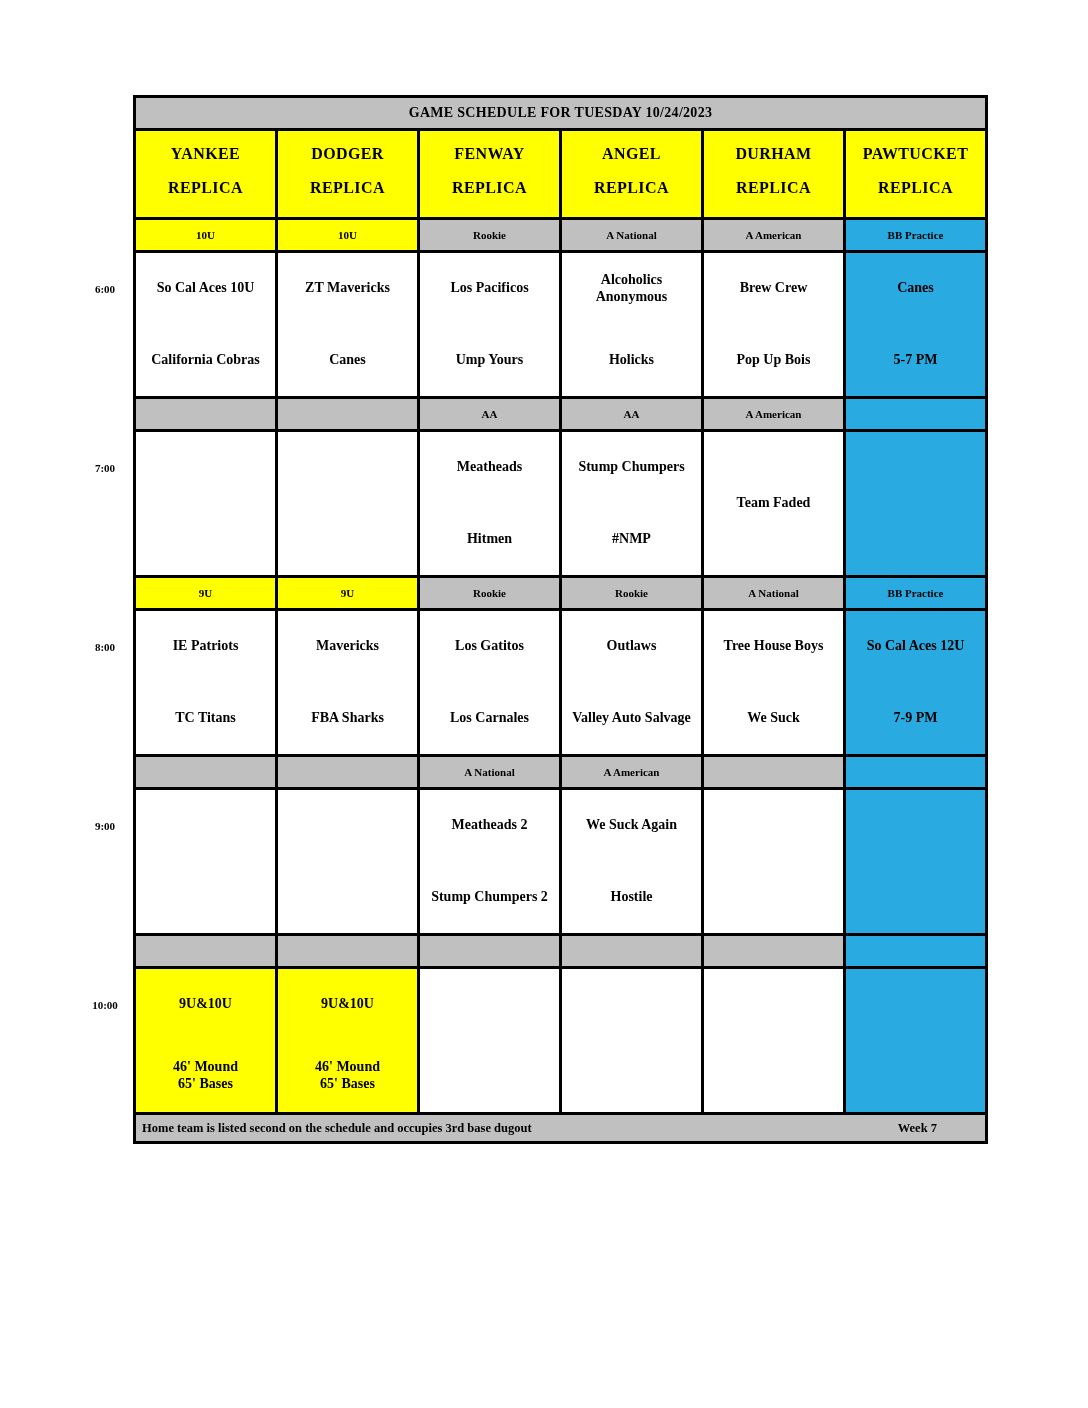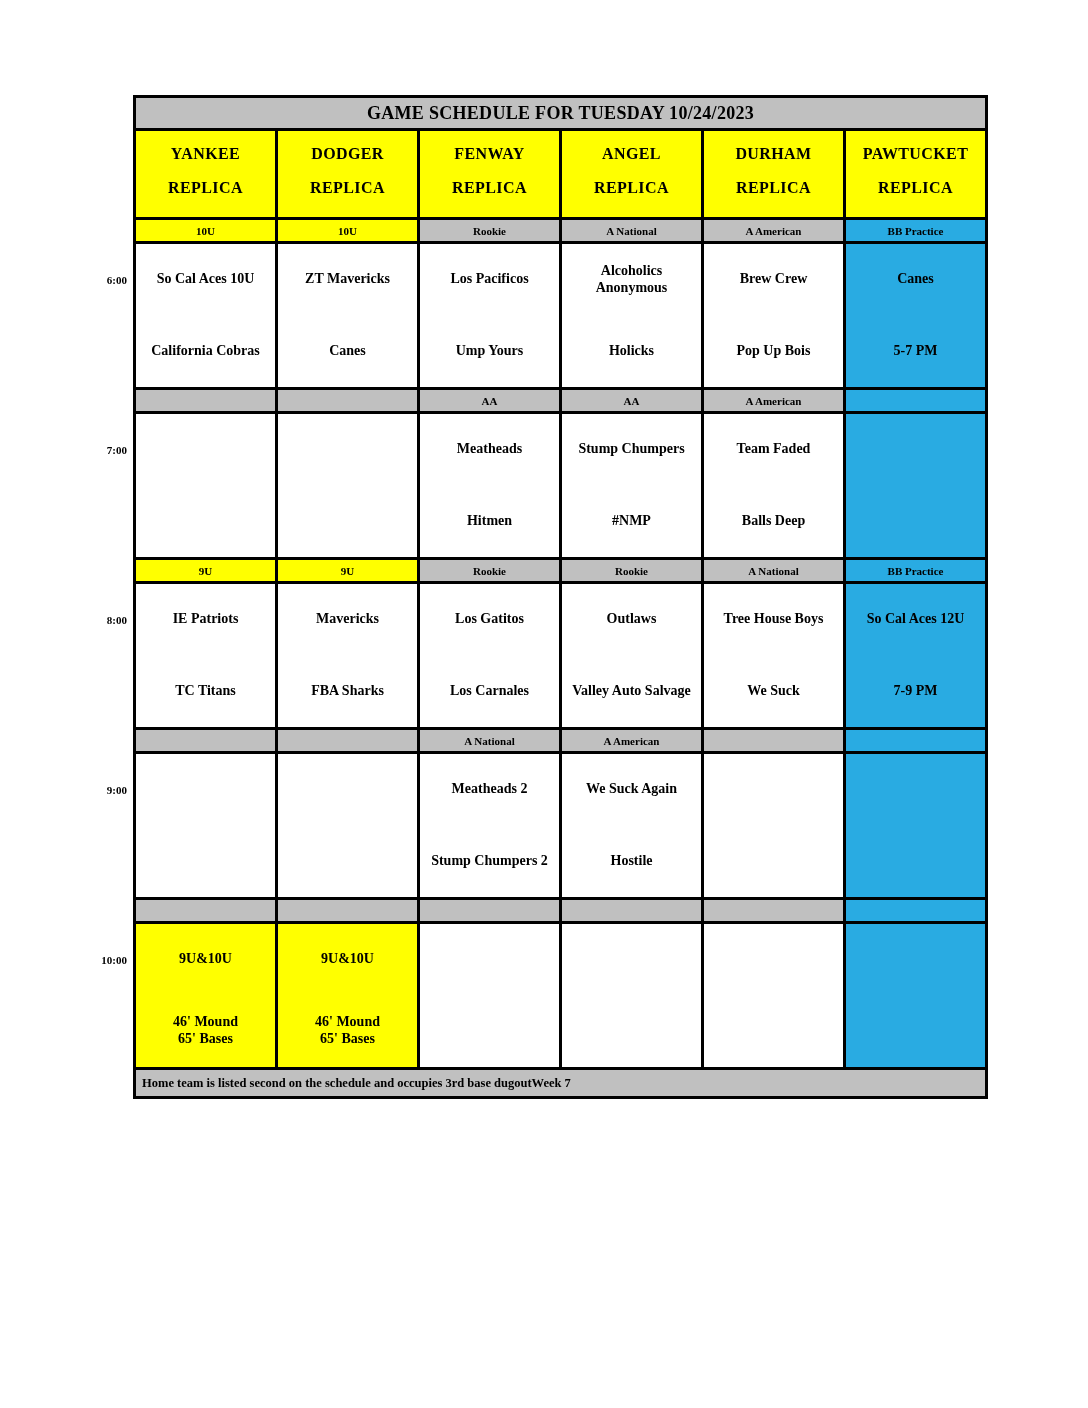--- a/index.html
+++ b/index.html
@@ -38,58 +38,58 @@
     justify-content: center;
     text-align: center;
     font-weight: bold;
     overflow: hidden;
   }
   .bg-white  { background: #ffffff; }
   .bg-yellow { background: #ffff00; }
   .bg-gray   { background: #c0c0c0; }
   .bg-blue   { background: #29abe2; }
 
-  .title-cell  { height: 30px; font-size: 18px; letter-spacing: 0.3px; }
+  .title-cell  { height: 30px; font-size: 14px; letter-spacing: 0.3px; }
   .field-header {
     height: 86px;
     flex-direction: column;
     justify-content: flex-start;
     padding-top: 14px;
     gap: 16px;
     font-size: 16px;
     letter-spacing: 0.4px;
     box-sizing: border-box;
   }
-  .div-cell  { height: 21px; font-size: 11px; }
+  .div-cell  { height: 30px; font-size: 11px; }
   .game-row  { position: relative; }
   .game-cell { height: 143px; flex-direction: column; padding: 0; }
   .team {
     flex: 1;
     width: 100%;
     display: flex;
     align-items: center;
     justify-content: center;
     font-size: 14px;
     line-height: 1.2;
     white-space: pre-line;
     padding: 0 3px;
     box-sizing: border-box;
   }
   .time {
     position: absolute;
     left: -53px;
     top: 30px;
     width: 44px;
-    text-align: right;
+    text-align: center;
     font-size: 11px;
     font-weight: bold;
   }
   .footer-cell {
     height: 26px;
-    justify-content: flex-start;
+    justify-content: space-between;
     padding: 0 48px 0 6px;
     font-size: 12.5px;
     box-sizing: border-box;
   }
 </style>
 </head>
 <body>
 
 <div class="schedule">
 
@@ -181,21 +181,20 @@
     <div class="cell game-cell bg-white">
       <div class="team">Meatheads</div>
       <div class="team">Hitmen</div>
     </div>
     <div class="cell game-cell bg-white">
       <div class="team">Stump Chumpers</div>
       <div class="team">#NMP</div>
     </div>
     <div class="cell game-cell bg-white">
       <div class="team">Team Faded</div>
-      <div class="team">Balls Deep</div>
     </div>
     <div class="cell game-cell bg-blue">
       <div class="team"></div>
       <div class="team"></div>
     </div>
   </div>
 
   <div class="row">
     <div class="cell div-cell bg-yellow">9U</div>
     <div class="cell div-cell bg-yellow">9U</div>

